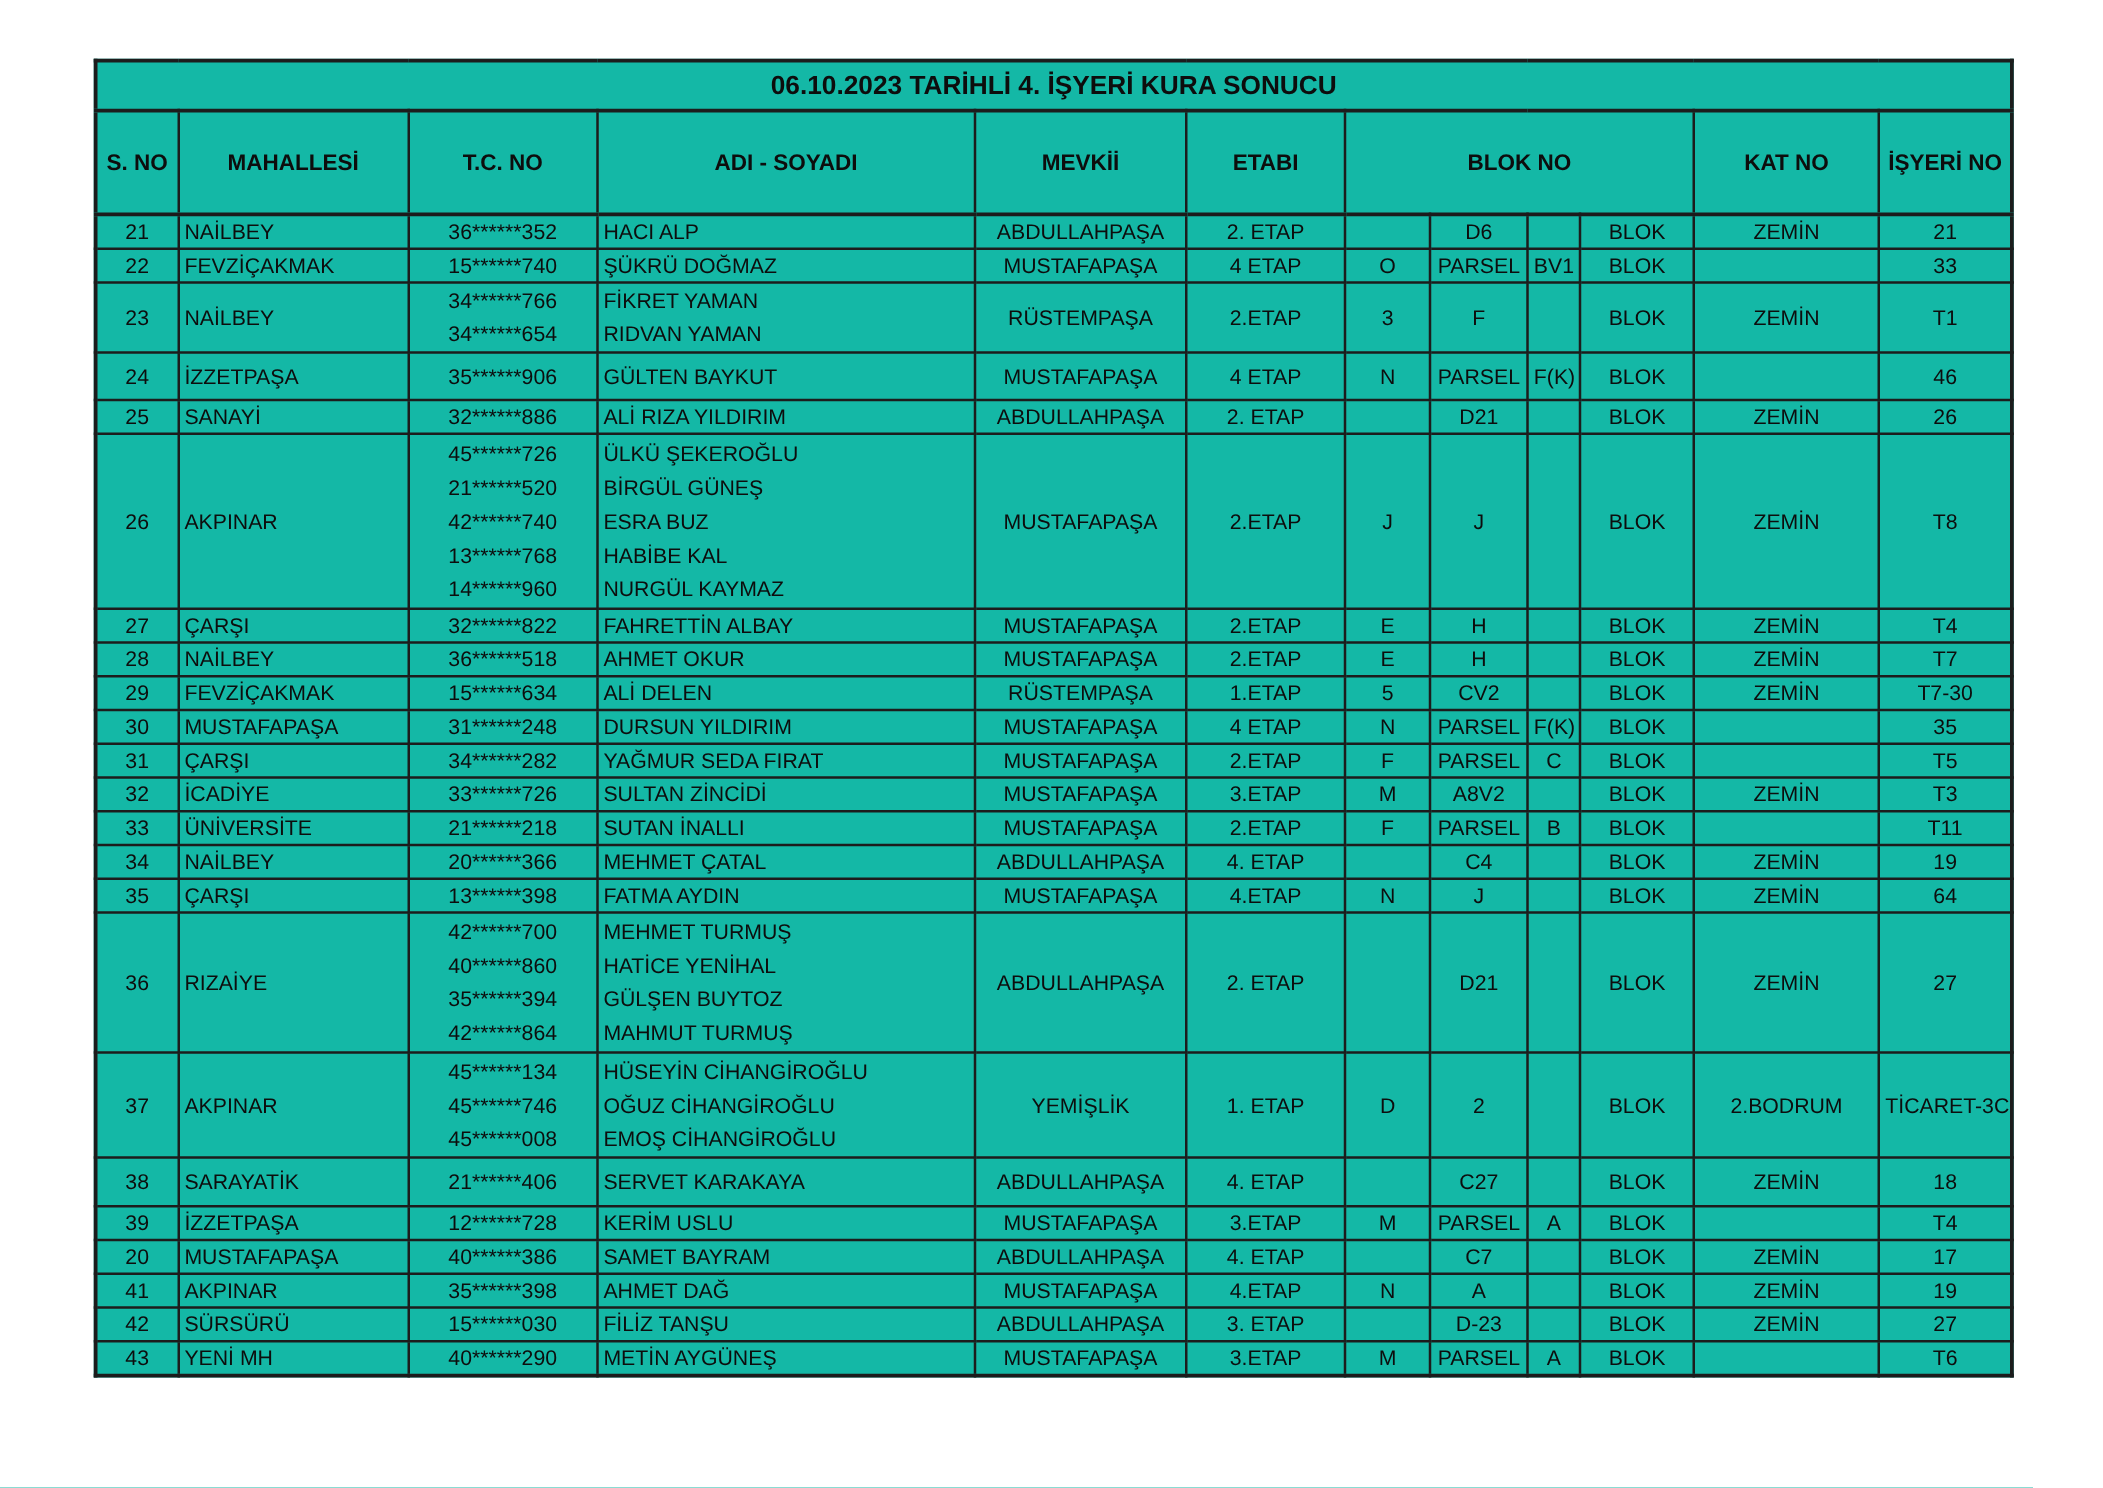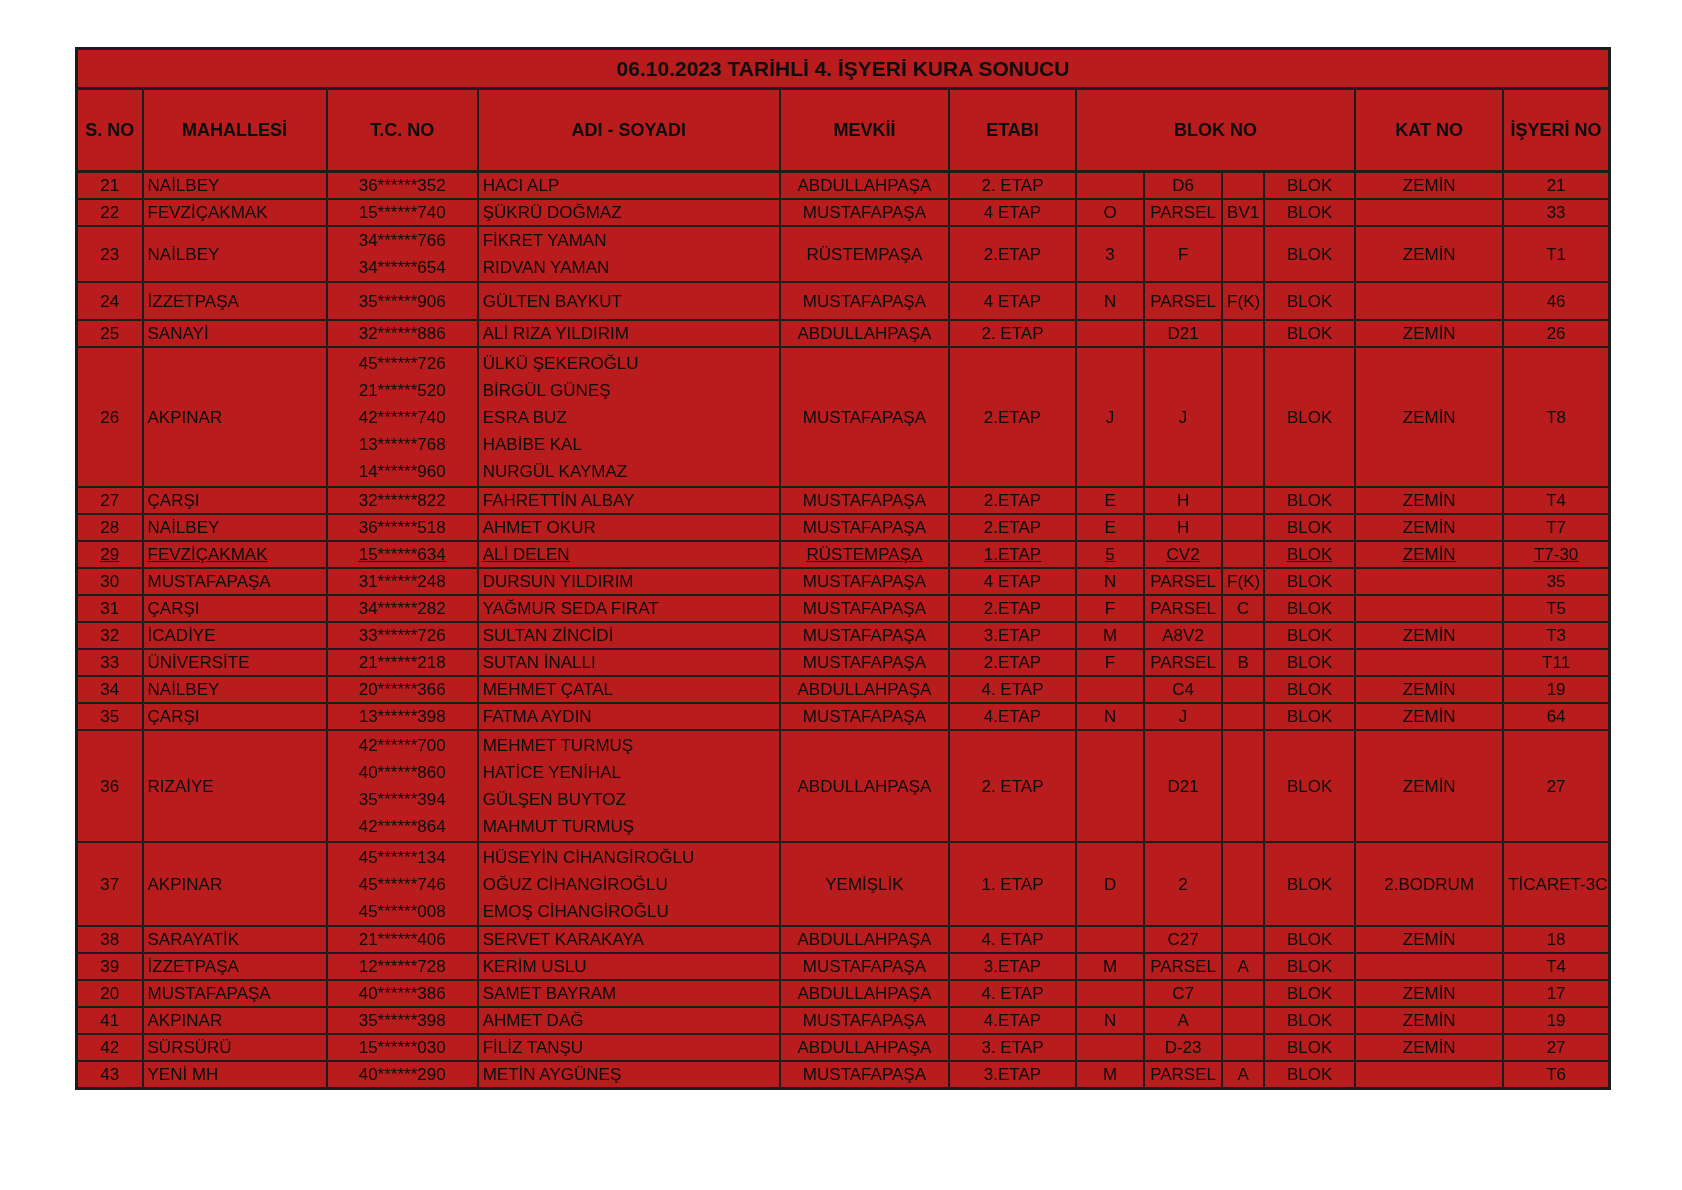--- a/index.html
+++ b/index.html
@@ -13,21 +13,21 @@
   }
   .doc-wrap{
     position:absolute;
     left:75px; top:47px;
     width:1536px;
   }
   table.kura{
     border-collapse:collapse;
     table-layout:fixed;
     width:1536px;
-    background:#b91c1c;
+    background:#14b8a6;
   }
   table.kura td, table.kura th{
     border:2px solid #1c1c1c;
     padding:0 4px;
     vertical-align:middle;
     font-size:17px;
     line-height:25px;
     overflow:hidden;
     white-space:nowrap;
   }
@@ -211,21 +211,21 @@
           <td class="name-cell">AHMET OKUR</td>
           <td class="c-center">MUSTAFAPAŞA</td>
           <td class="c-center">2.ETAP</td>
           <td class="c-center">E</td>
           <td class="c-center">H</td>
           <td class="c-center"></td>
           <td class="c-center">BLOK</td>
           <td class="c-center">ZEMİN</td>
           <td class="c-center">T7</td>
         </tr>
-        <tr style="height: 27px; text-decoration: underline;">
+        <tr style="height: 27px;">
           <td class="c-center">29</td>
           <td class="c-left">FEVZİÇAKMAK</td>
           <td class="tc-cell">15******634</td>
           <td class="name-cell">ALİ DELEN</td>
           <td class="c-center">RÜSTEMPAŞA</td>
           <td class="c-center">1.ETAP</td>
           <td class="c-center">5</td>
           <td class="c-center">CV2</td>
           <td class="c-center"></td>
           <td class="c-center">BLOK</td>
@@ -355,21 +355,21 @@
           </td>
           <td class="c-center">YEMİŞLİK</td>
           <td class="c-center">1. ETAP</td>
           <td class="c-center">D</td>
           <td class="c-center">2</td>
           <td class="c-center"></td>
           <td class="c-center">BLOK</td>
           <td class="c-center">2.BODRUM</td>
           <td class="c-center">TİCARET-3C</td>
         </tr>
-        <tr style="height: 27px; padding-left: 25px;">
+        <tr style="height: 39px; padding-left: 25px;">
           <td class="c-center">38</td>
           <td class="c-left">SARAYATİK</td>
           <td class="tc-cell">21******406</td>
           <td class="name-cell">SERVET KARAKAYA</td>
           <td class="c-center">ABDULLAHPAŞA</td>
           <td class="c-center">4. ETAP</td>
           <td class="c-center"></td>
           <td class="c-center">C27</td>
           <td class="c-center"></td>
           <td class="c-center">BLOK</td>

